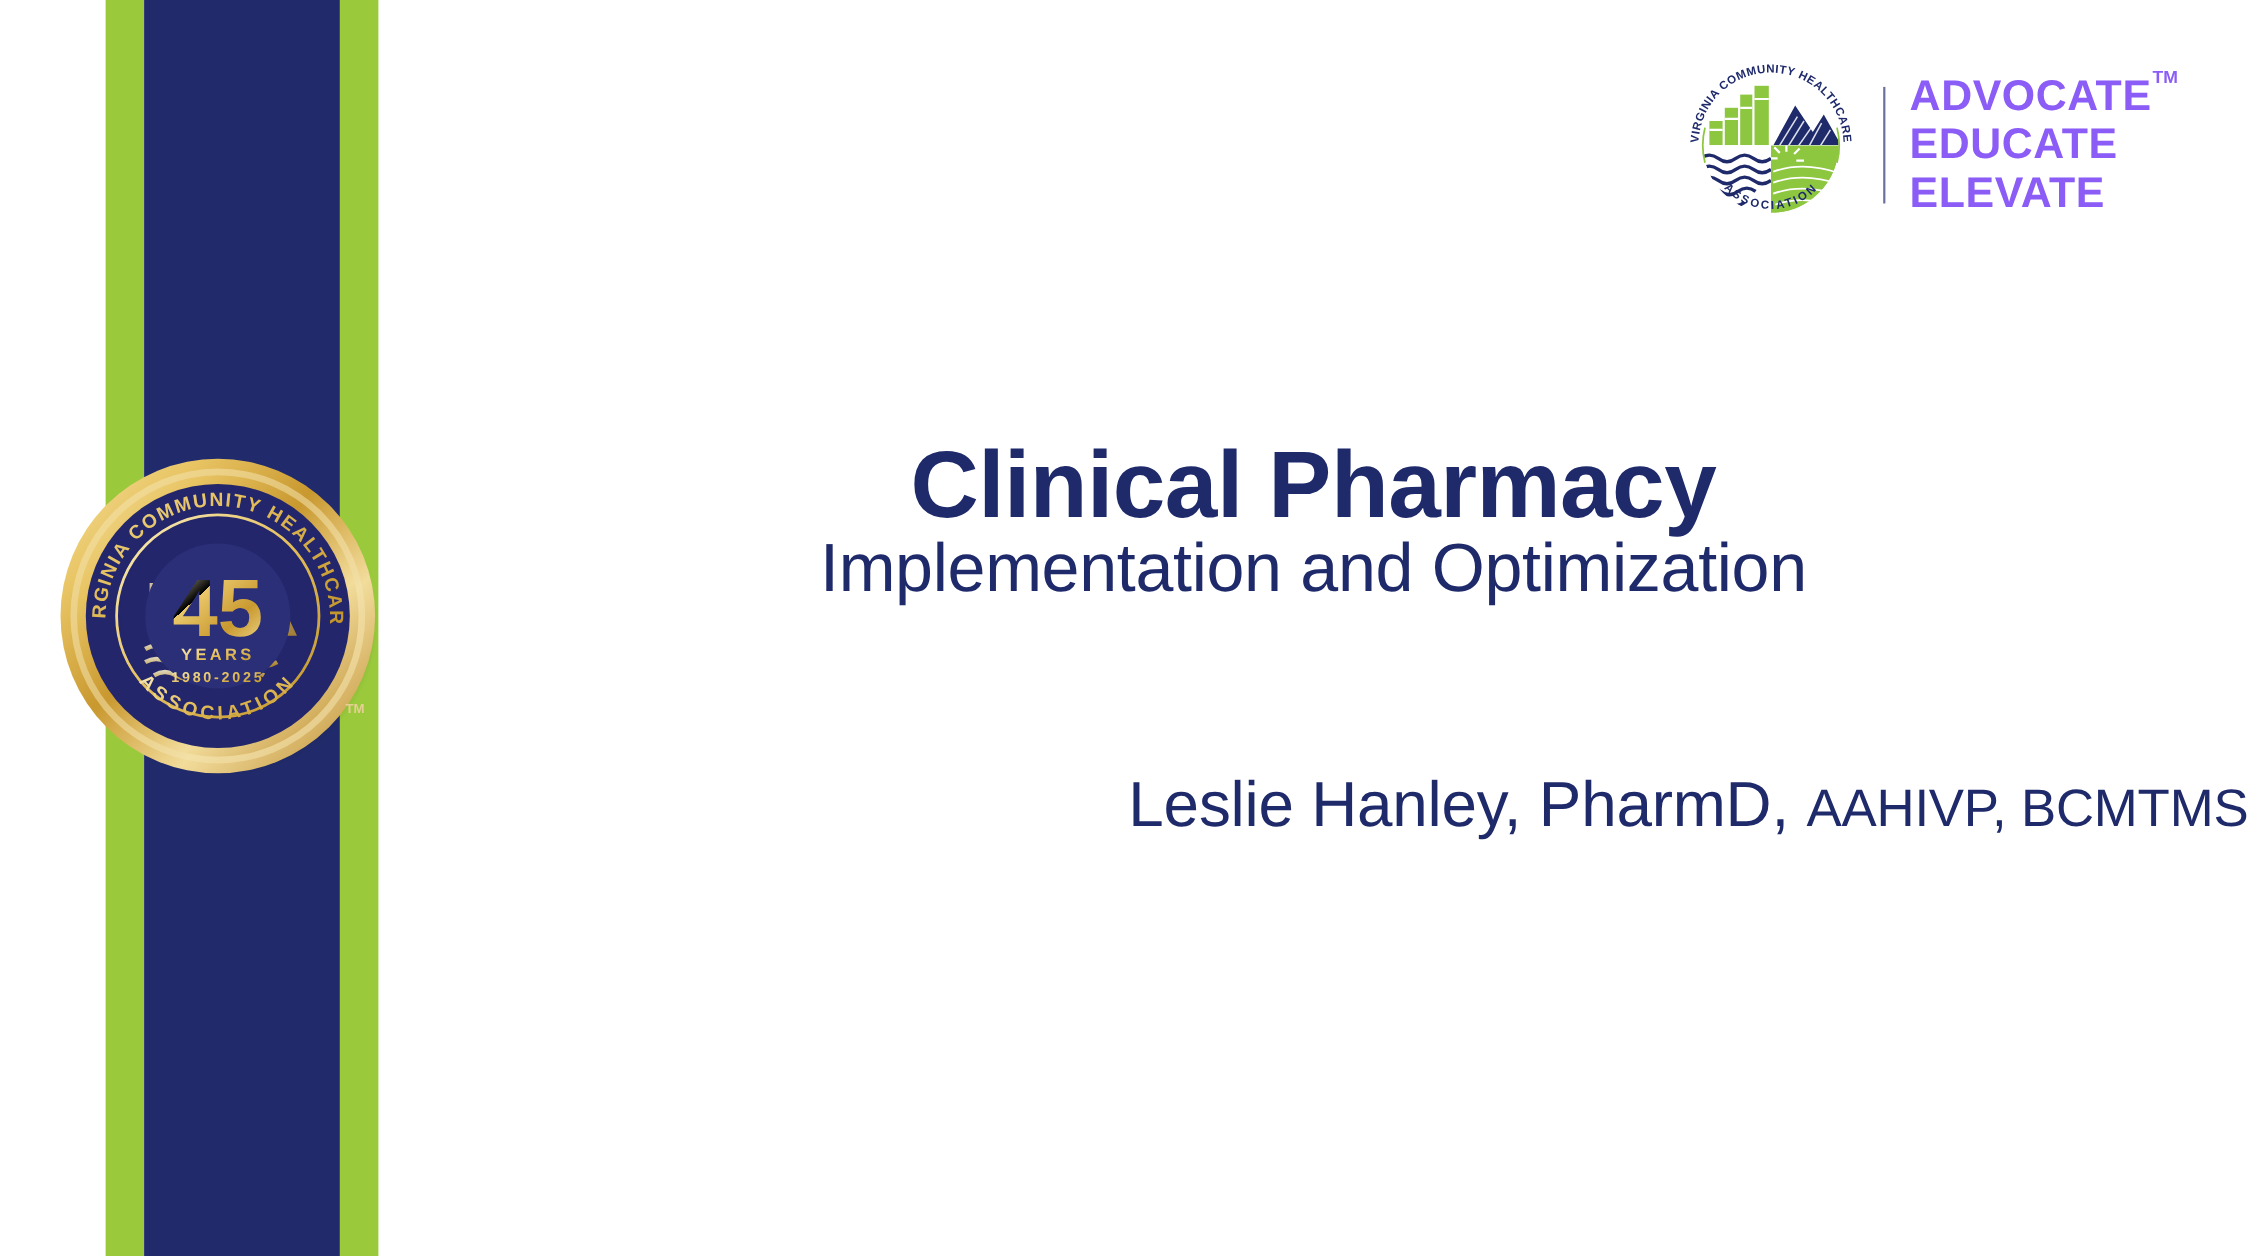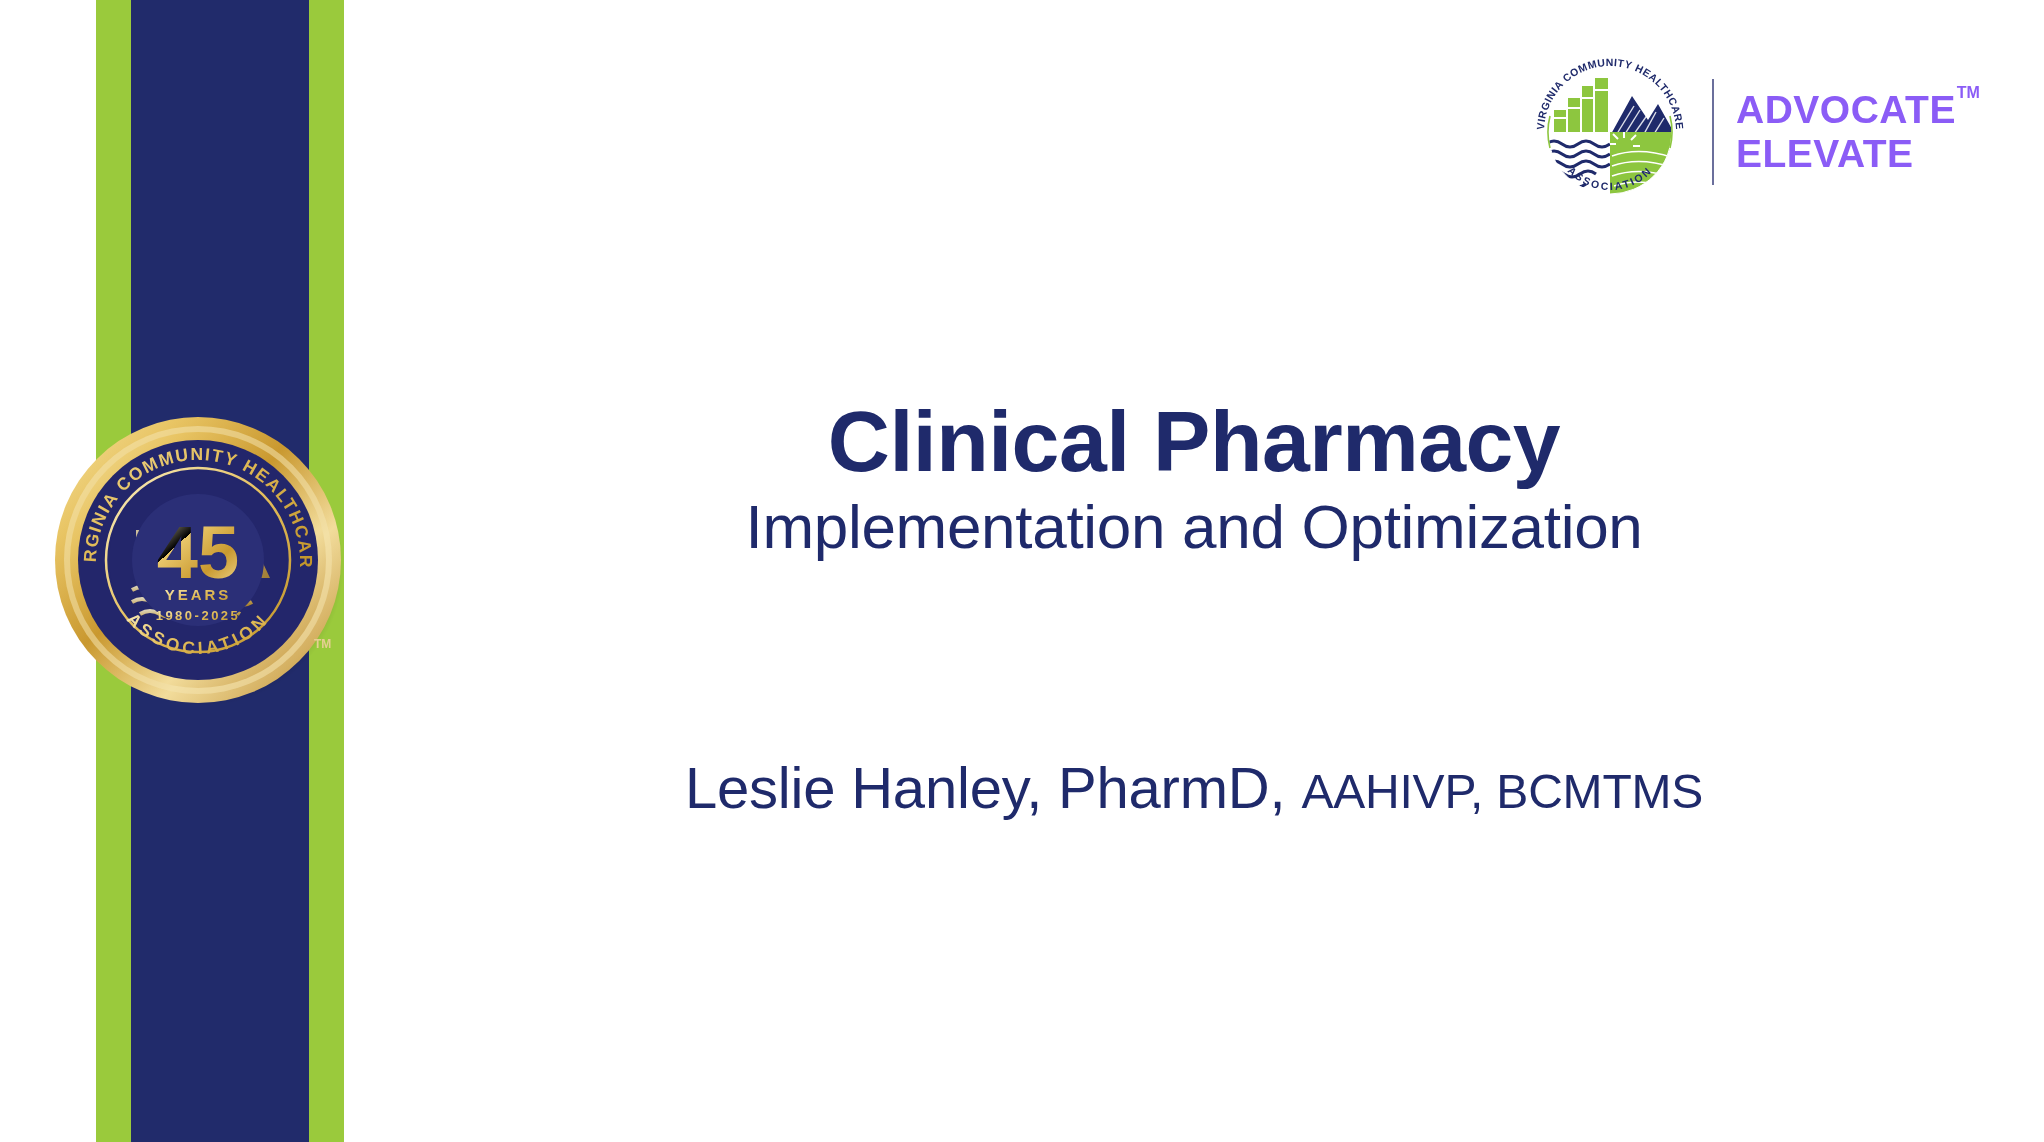--- a/index.html
+++ b/index.html
@@ -80,34 +80,33 @@
     text-align: center;
     color: #1F2A6B;
   }
   .slide-title {
     font-size: 86px;
     line-height: 1.0;
     font-weight: bold;
     letter-spacing: -0.5px;
   }
   .slide-subtitle {
-    margin-top: 10px;
     font-size: 62px;
     line-height: 1.05;
     font-weight: normal;
     letter-spacing: -0.3px;
   }
 
   
   .presenter {
     position: absolute;
     left: 344px;
-    top: 754px;
+    top: 698px;
     width: 1700px;
-    text-align: center;
+    text-align: right;
     color: #1F2A6B;
     white-space: nowrap;
   }
   .presenter-name {
     font-size: 58px;
     letter-spacing: -0.2px;
   }
   .presenter-creds {
     font-size: 48px;
     letter-spacing: -0.2px;
@@ -284,20 +283,21 @@
         <text font-family="'Liberation Sans', sans-serif" font-weight="bold" font-size="10.5" letter-spacing="2.2" fill="#1F2A6B">
           <textPath href="#ringBottom" startOffset="50%" text-anchor="middle">ASSOCIATION</textPath>
         </text>
       </svg>
     </div>
 
     <div class="logo-divider"></div>
 
     <div class="logo-tagline">
       <div>ADVOCATE</div>
+      <div>EDUCATE</div>
       <div>ELEVATE</div>
       <span class="tm">TM</span>
     </div>
   </div>
 
   <div class="title-block">
     <div class="slide-title">Clinical Pharmacy</div>
     <div class="slide-subtitle">Implementation and Optimization</div>
   </div>
 

